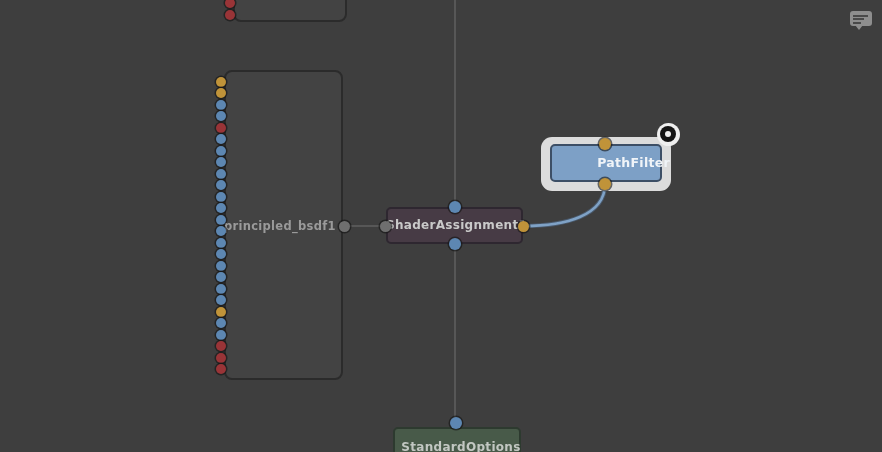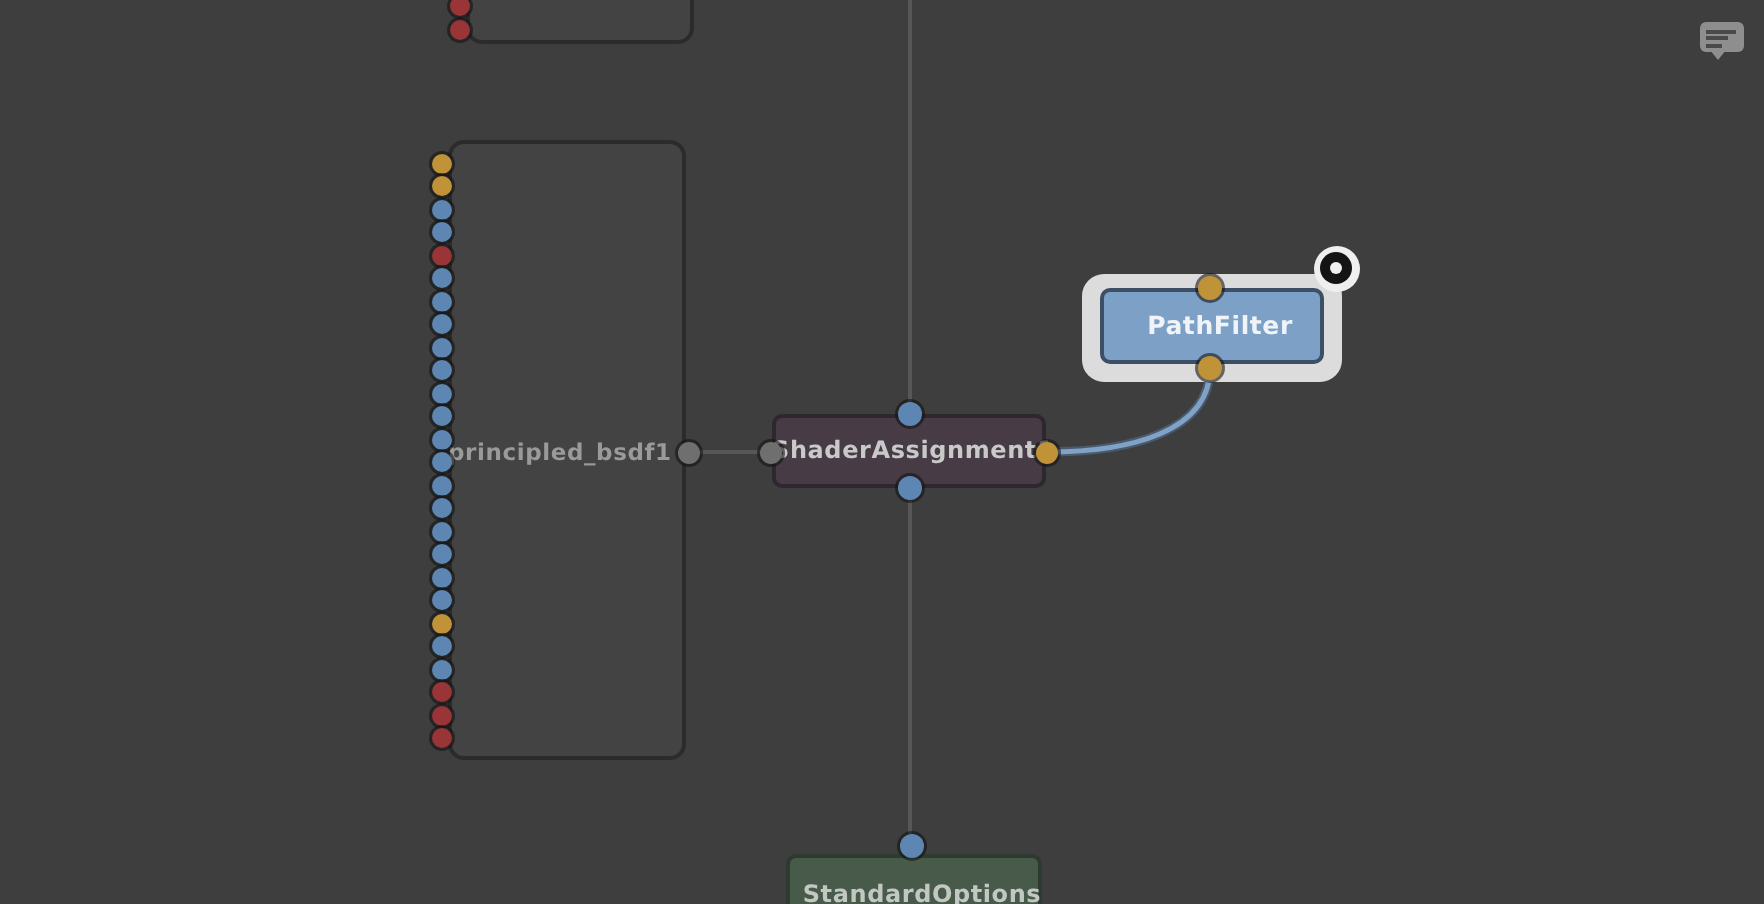--- a/index.html
+++ b/index.html
@@ -106,21 +106,21 @@
       <div class="port" style="left: 216px; top: 364px; width: 10px; height: 10px; background: rgb(153, 52, 55);"></div>
       <div class="port" style="left: 338.5px; top: 220.5px; width: 11px; height: 11px; background: rgb(111, 111, 111);"></div>
       <div class="node" style="left: 386px; top: 207px; width: 137px; height: 37px; background: rgb(71, 59, 69); border-color: rgb(46, 39, 48); border-radius: 5px;"></div>
       <div class="node-label" style="color: rgb(201, 201, 201); font-size: 12px; text-align: center; left: 386px; width: 137px; top: 218.06px;">ShaderAssignment1</div>
       <div class="port" style="left: 449px; top: 201px; width: 12px; height: 12px; background: rgb(93, 135, 178);"></div>
       <div class="port" style="left: 449px; top: 238px; width: 12px; height: 12px; background: rgb(93, 135, 178);"></div>
       <div class="port" style="left: 380px; top: 220.5px; width: 11px; height: 11px; background: rgb(111, 111, 111);"></div>
       <div class="port" style="left: 518px; top: 220.5px; width: 11px; height: 11px; background: rgb(192, 147, 57);"></div>
       <div class="selection-halo" style="left: 541px; top: 137px; width: 130px; height: 54px; background: rgb(220, 220, 220); border-radius: 11px;"></div>
       <div class="node" style="left: 550px; top: 144px; width: 112px; height: 38px; background: rgb(125, 160, 198); border-color: rgb(61, 79, 102); border-radius: 5px;"></div>
-      <div class="node-label" style="color: rgb(240, 244, 248); font-size: 12.5px; text-align: center; left: 550px; width: 120px; top: 155.25px;">PathFilter</div>
+      <div class="node-label" style="color: rgb(240, 244, 248); font-size: 12.5px; text-align: right; left: 550px; width: 120px; top: 155.25px;">PathFilter</div>
       <div class="port" style="left: 599px; top: 137.5px; width: 12px; height: 12px; background: rgb(192, 147, 57);"></div>
       <div class="port" style="left: 599px; top: 178px; width: 12px; height: 12px; background: rgb(192, 147, 57);"></div>
       <div class="focus-ring" style="left: 656.5px; top: 122.5px; width: 23px; height: 23px; background: rgb(239, 239, 239);">
         <div class="mid" style="width: 16px; height: 16px; background: rgb(20, 20, 20);">
           <div class="hole" style="width: 6.5px; height: 6.5px; background: rgb(239, 239, 239);"></div>
         </div>
       </div>
       <div class="node" style="left: 393px; top: 427px; width: 128px; height: 40px; background: rgb(72, 90, 73); border-color: rgb(45, 58, 47); border-radius: 5px;"></div>
       <div class="node-label" style="color: rgb(194, 199, 194); font-size: 12px; text-align: center; left: 393px; width: 136px; top: 439.56px;">StandardOptions</div>
       <div class="port" style="left: 450px; top: 417px; width: 12px; height: 12px; background: rgb(93, 135, 178);"></div>

